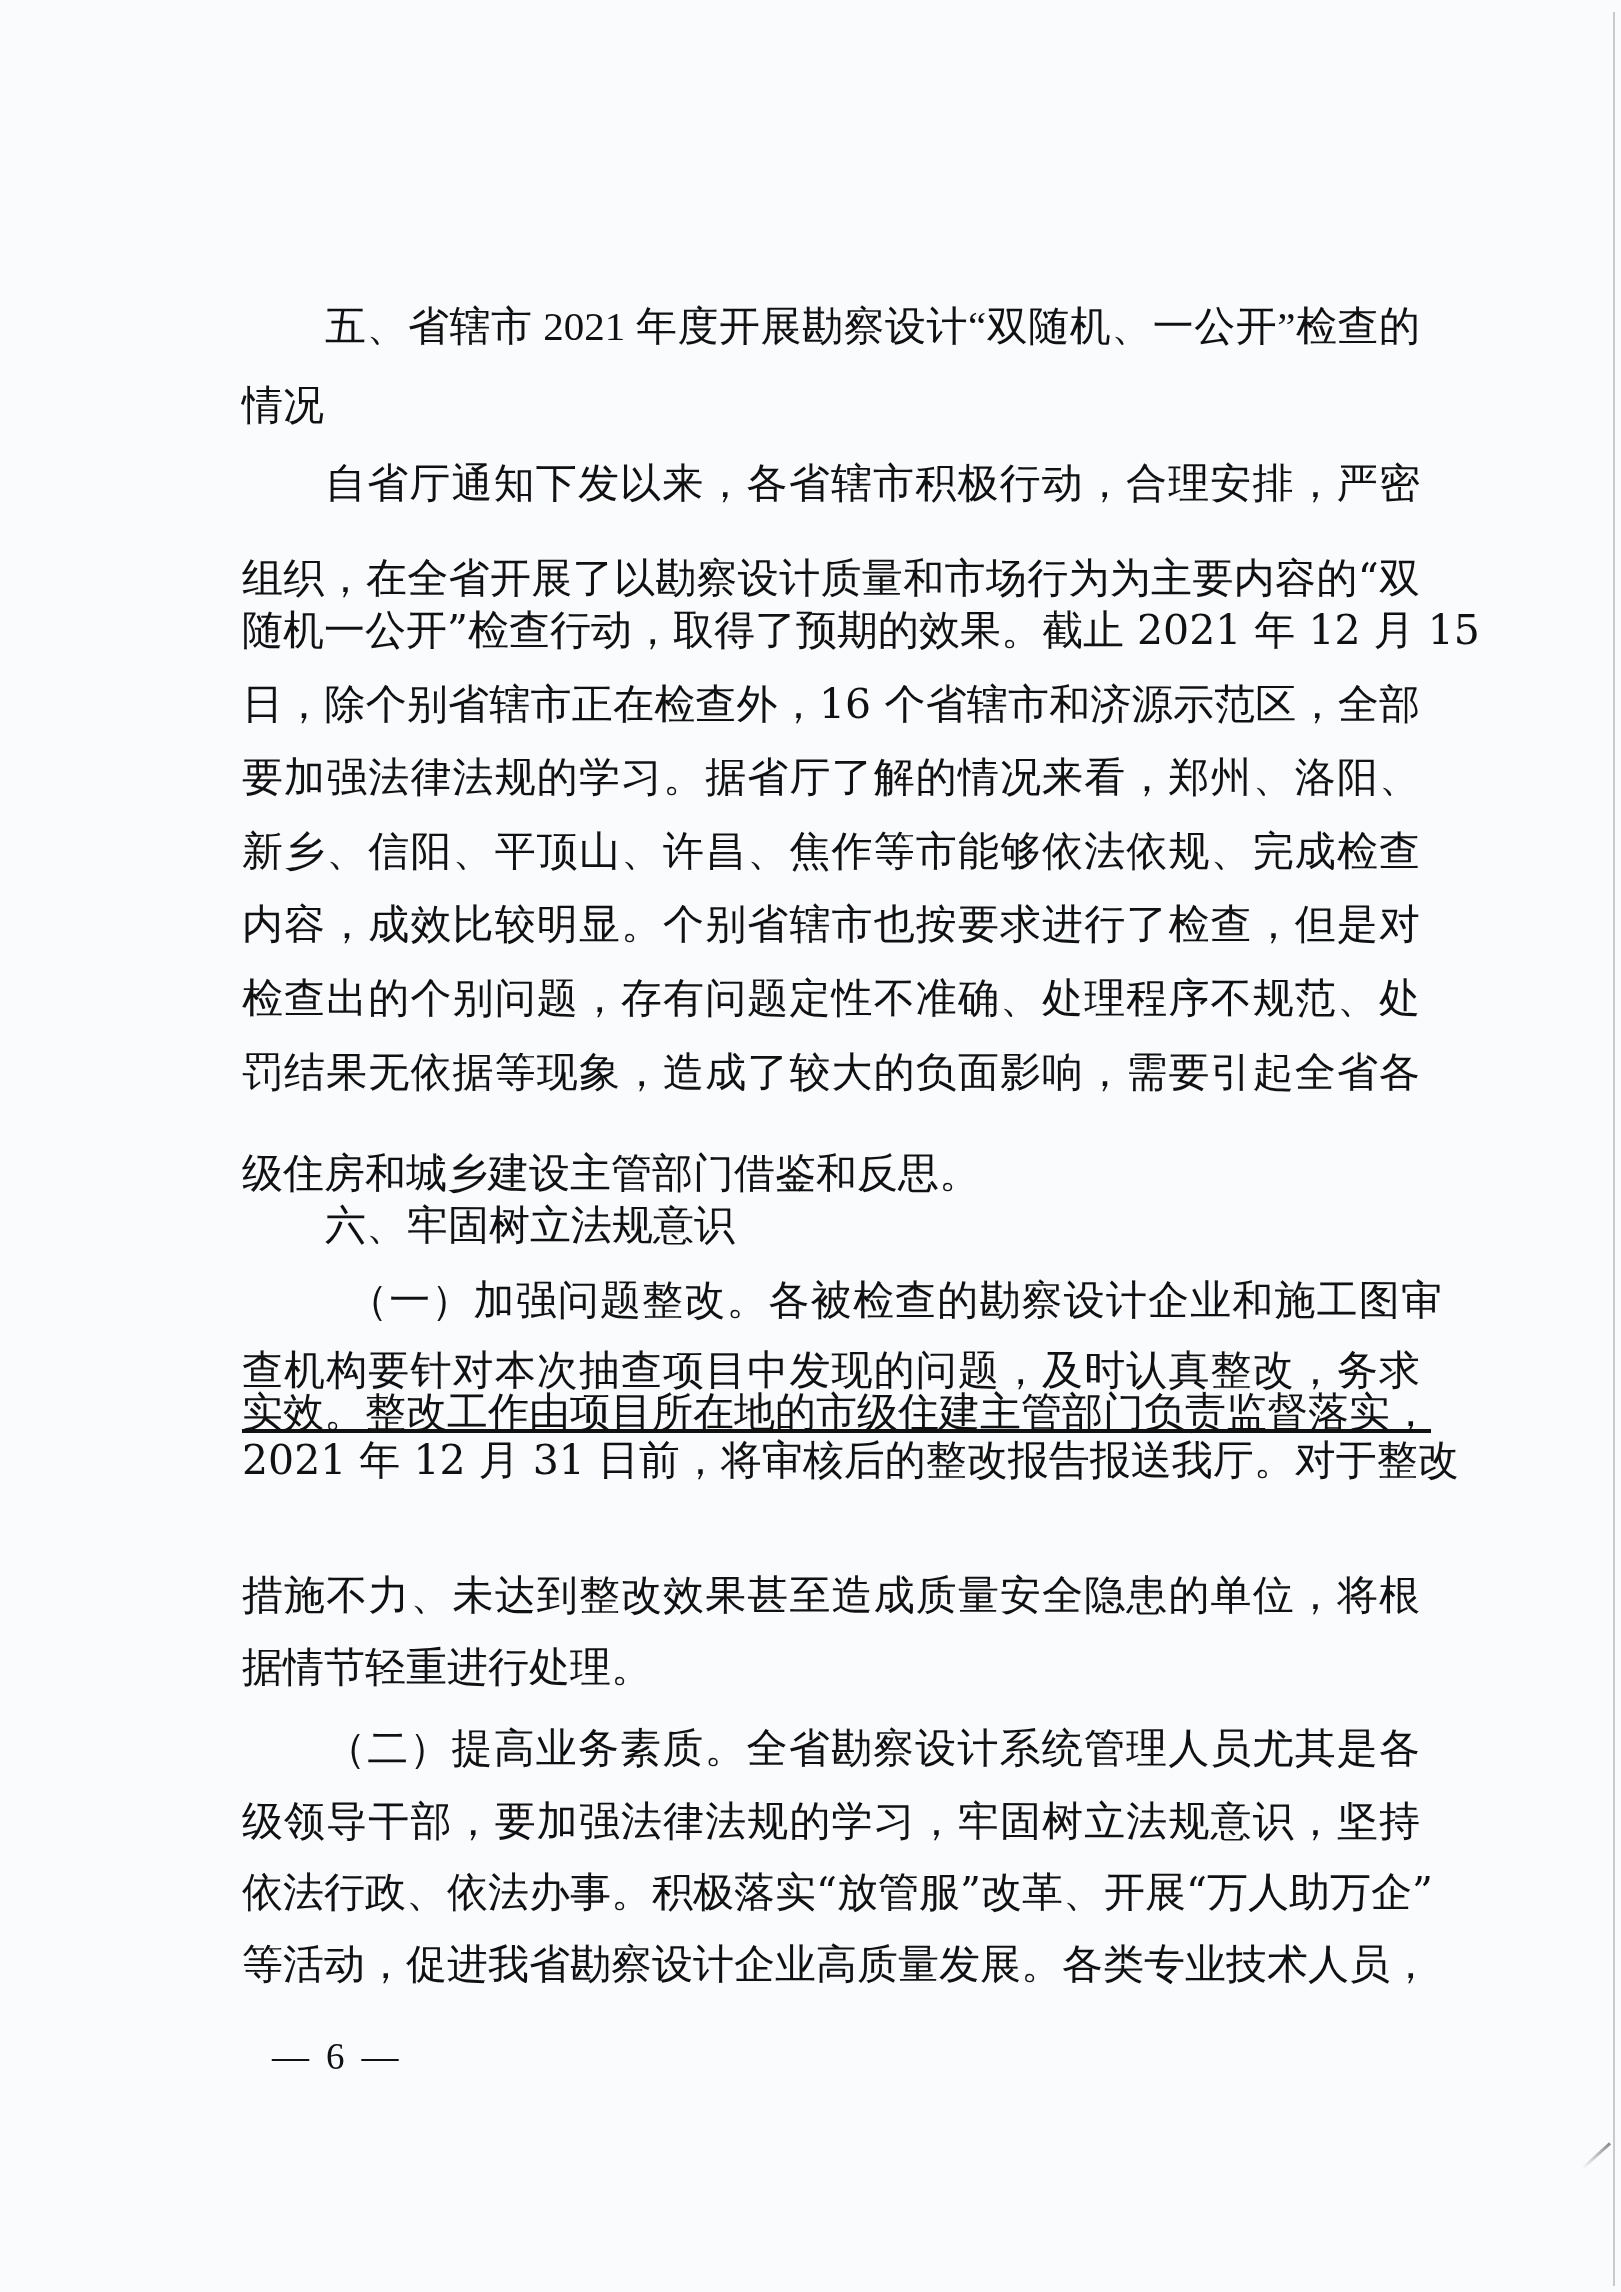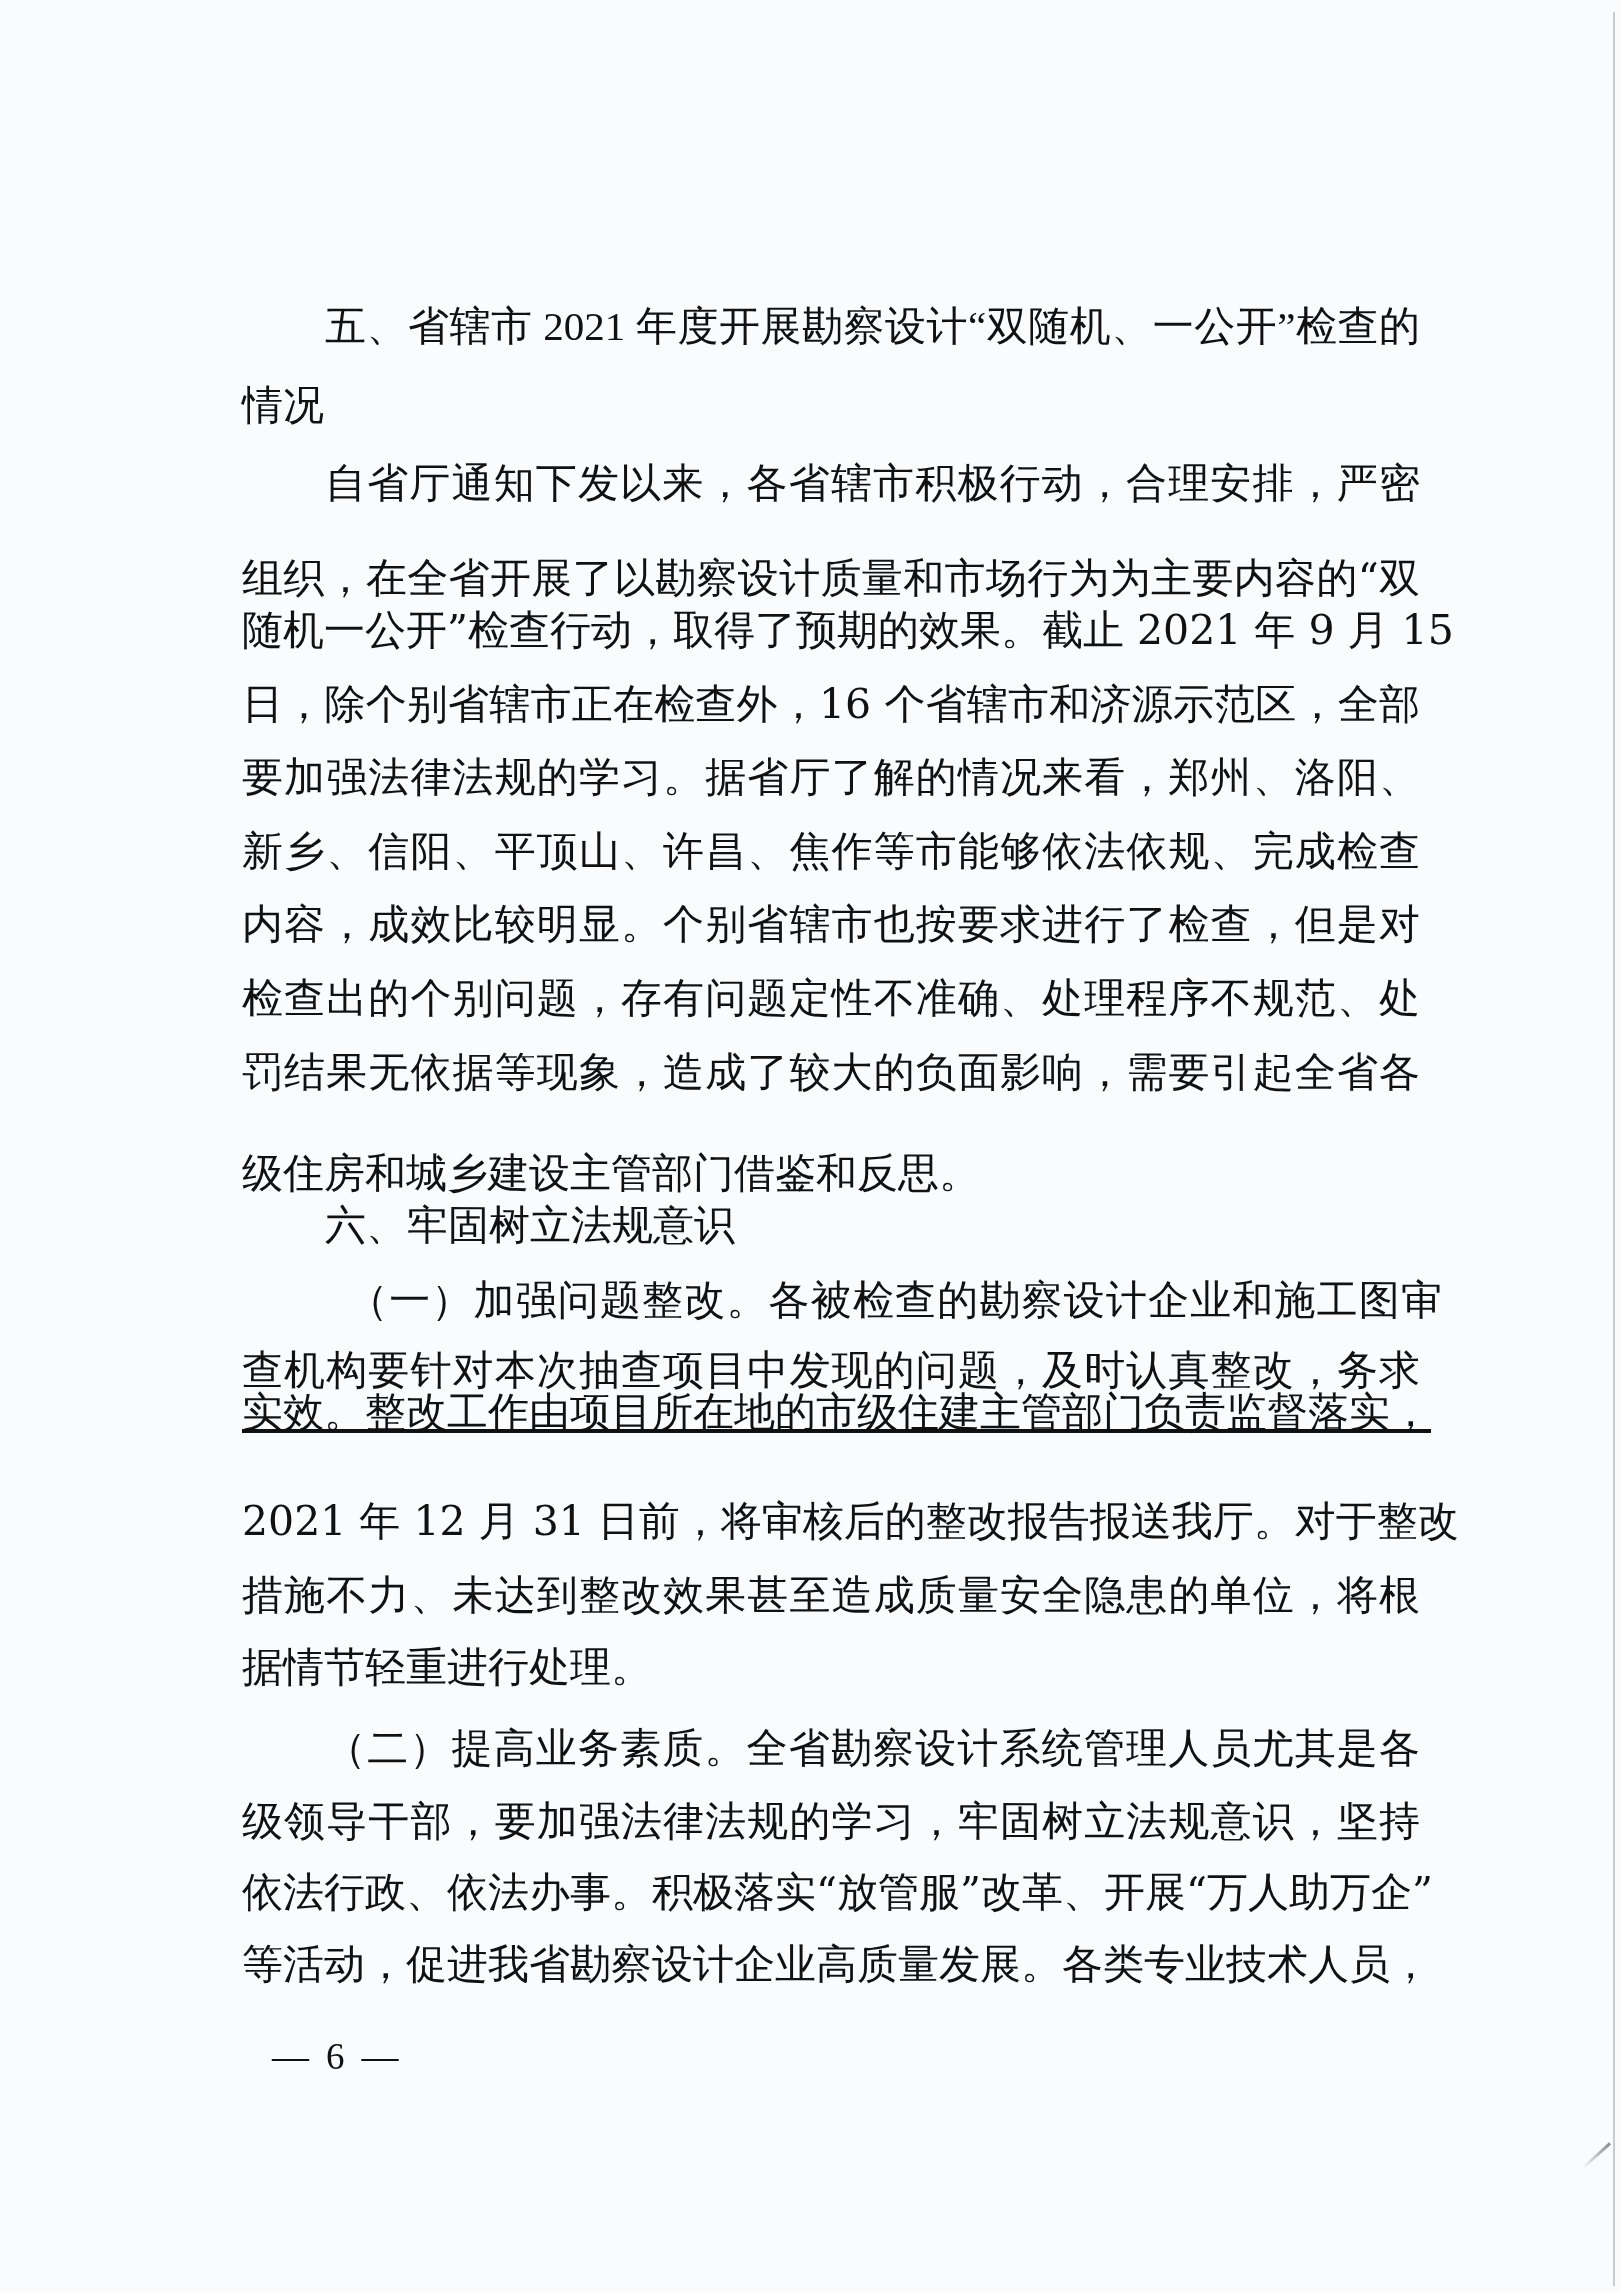--- a/index.html
+++ b/index.html
@@ -75,37 +75,37 @@
 <div class="scan-mark"></div>
 
 <div>
   <div class="line indent heading" style="top:289px;">五、省辖市 2021 年度开展勘察设计“双随机、一公开”检查的</div>
   <div class="line heading last" style="top:368px;">情况</div>
 </div>
 
 <div>
   <div class="line indent" style="top:446px;">自省厅通知下发以来，各省辖市积极行动，合理安排，严密</div>
   <div class="line" style="top:541px;">组织，在全省开展了以勘察设计质量和市场行为为主要内容的“双</div>
-  <div class="line" style="top:593px;">随机一公开”检查行动，取得了预期的效果。截止 2021 年 9 月 15</div>
+  <div class="line" style="top:593px;">随机一公开”检查行动，取得了预期的效果。截止 2021 年 12 月 15</div>
   <div class="line" style="top:667px;">日，除个别省辖市正在检查外，16 个省辖市和济源示范区，全部</div>
   <div class="line" style="top:740px;">要加强法律法规的学习。据省厅了解的情况来看，郑州、洛阳、</div>
   <div class="line" style="top:814px;">新乡、信阳、平顶山、许昌、焦作等市能够依法依规、完成检查</div>
   <div class="line" style="top:887px;">内容，成效比较明显。个别省辖市也按要求进行了检查，但是对</div>
   <div class="line" style="top:961px;">检查出的个别问题，存有问题定性不准确、处理程序不规范、处</div>
   <div class="line" style="top:1035px;">罚结果无依据等现象，造成了较大的负面影响，需要引起全省各</div>
   <div class="line last" style="top:1136px;">级住房和城乡建设主管部门借鉴和反思。</div>
 </div>
 
 <div class="line indent heading last" style="top:1188px;">六、牢固树立法规意识</div>
 
 <div>
   <div class="line indent" style="top:1263px;margin-left:22px;">（一）加强问题整改。各被检查的勘察设计企业和施工图审</div>
   <div class="line" style="top:1333px;">查机构要针对本次抽查项目中发现的问题，及时认真整改，务求</div>
   <div class="line" style="top:1375px;text-decoration:underline;">实效。整改工作由项目所在地的市级住建主管部门负责监督落实，</div>
-  <div class="line" style="top:1484px;">2021 年 12 月 31 日前，将审核后的整改报告报送我厅。对于整改</div>
+  <div class="line" style="top:1423px;">2021 年 12 月 31 日前，将审核后的整改报告报送我厅。对于整改</div>
   <div class="line" style="top:1558px;">措施不力、未达到整改效果甚至造成质量安全隐患的单位，将根</div>
   <div class="line last" style="top:1630px;">据情节轻重进行处理。</div>
 </div>
 
 <div>
   <div class="line indent" style="top:1711px;">（二）提高业务素质。全省勘察设计系统管理人员尤其是各</div>
   <div class="line" style="top:1784px;">级领导干部，要加强法律法规的学习，牢固树立法规意识，坚持</div>
   <div class="line" style="top:1855px;">依法行政、依法办事。积极落实“放管服”改革、开展“万人助万企”</div>
   <div class="line" style="top:1927px;">等活动，促进我省勘察设计企业高质量发展。各类专业技术人员，</div>
 </div>

